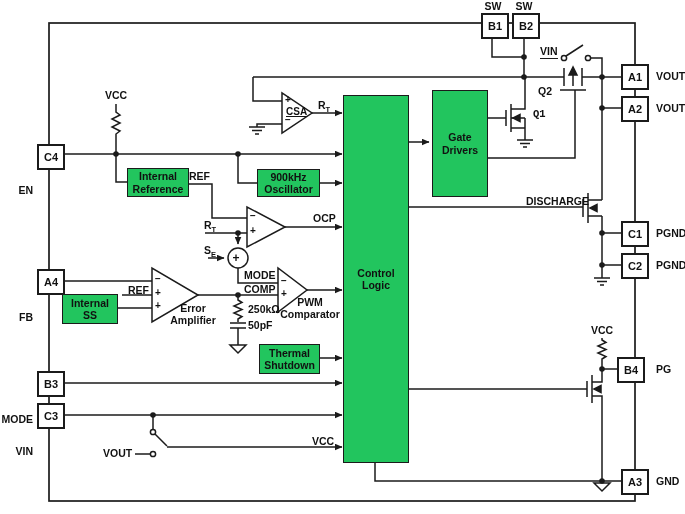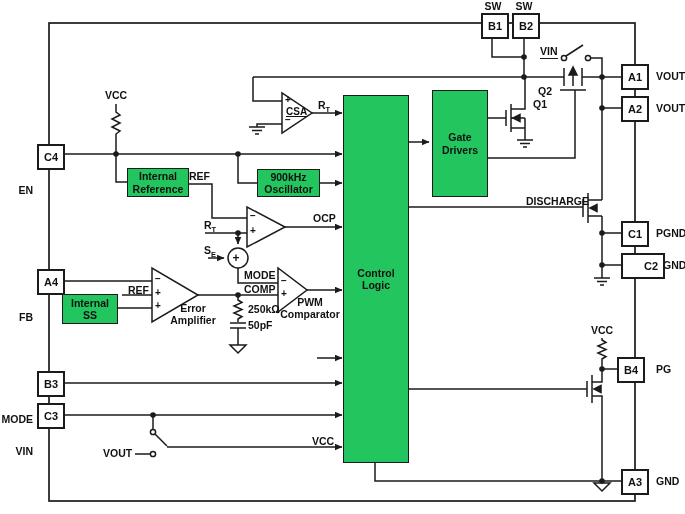--- a/index.html
+++ b/index.html
@@ -158,20 +158,22 @@
       </g>
     </g>
   </svg>
 
   <div class="block" style="left:127px;top:168px;width:60px;height:27px;">Internal
 Reference</div>
   <div class="block" style="left:257px;top:169px;width:61px;height:26px;">900kHz
 Oscillator</div>
   <div class="block" style="left:62px;top:294px;width:54px;height:28px;">Internal
 SS</div>
+  <div class="block" style="left:259px;top:344px;width:59px;height:28px;">Thermal
+Shutdown</div>
   <div class="block" style="left:343px;top:95px;width:64px;height:366px;">Control
 Logic</div>
   <div class="block" style="left:432px;top:90px;width:54px;height:105px;">Gate
 Drivers</div>
 
   <span class="lbl" style="left:286px;top:107px;font-size:10px;text-decoration:underline;">CSA</span>
   <div class="prelbl" style="left:274px;top:296px;width:72px;">PWM
 Comparator</div>
   <div class="prelbl" style="left:158px;top:302px;width:70px;">Error
 Amplifier</div>
@@ -189,41 +191,41 @@
   <div class="pin" style="left:37px;top:371px;">B3</div>
   <span class="lbl rgt" style="left:6px;top:410px;width:27px;">VIN</span>
   <div class="pin" style="left:37px;top:403px;">C3</div>
 
   <div class="pin" style="left:621px;top:64px;">A1</div>
   <span class="lbl" style="left:656px;top:71px;">VOUT</span>
   <div class="pin" style="left:621px;top:96px;">A2</div>
   <span class="lbl" style="left:656px;top:103px;">VOUT</span>
   <div class="pin" style="left:621px;top:221px;">C1</div>
   <span class="lbl" style="left:656px;top:228px;">PGND</span>
-  <div class="pin" style="left:621px;top:253px;padding-left:16px;">C2</div>
+  <div class="pin" style="left:621px;top:253px;">C2</div>
   <span class="lbl" style="left:656px;top:260px;">PGND</span>
   <div class="pin" style="left:617px;top:357px;">B4</div>
   <span class="lbl" style="left:656px;top:364px;">PG</span>
   <div class="pin" style="left:621px;top:469px;">A3</div>
   <span class="lbl" style="left:656px;top:476px;">GND</span>
 
   <span class="lbl ctr" style="left:101px;top:90px;width:30px;">VCC</span>
   <span class="lbl" style="left:318px;top:100px;"><span>R</span><sub>T</sub></span>
   <span class="lbl" style="left:189px;top:171px;">REF</span>
   <span class="lbl" style="left:204px;top:220px;"><span>R</span><sub>T</sub></span>
   <span class="lbl" style="left:313px;top:213px;">OCP</span>
   <span class="lbl" style="left:204px;top:245px;"><span>S</span><sub>E</sub></span>
   <span class="lbl" style="left:244px;top:270px;">MODE</span>
   <span class="lbl" style="left:244px;top:284px;">COMP</span>
   <span class="lbl" style="left:128px;top:285px;">REF</span>
   <span class="lbl" style="left:248px;top:304px;">250kΩ</span>
   <span class="lbl" style="left:248px;top:320px;">50pF</span>
   <span class="lbl underline" style="left:540px;top:46px;">VIN</span>
   <span class="lbl" style="left:538px;top:86px;">Q2</span>
-  <span class="lbl" style="left:533px;top:99px;">Q1</span>
+  <span class="lbl" style="left:533px;top:109px;font-family:Liberation Mono, monospace;">Q1</span>
   <span class="lbl" style="left:526px;top:196px;">DISCHARGE</span>
   <span class="lbl ctr" style="left:587px;top:325px;width:30px;">VCC</span>
   <span class="lbl" style="left:103px;top:448px;">VOUT</span>
   <span class="lbl" style="left:312px;top:436px;">VCC</span>
 
   <span class="sgn" style="left:284px;top:95px;">+</span>
   <span class="sgn" style="left:284px;top:115px;">−</span>
   <span class="sgn" style="left:249px;top:211px;">−</span>
   <span class="sgn" style="left:249px;top:226px;">+</span>
   <span class="sgn" style="left:232px;top:252px;font-size:12px;">+</span>

